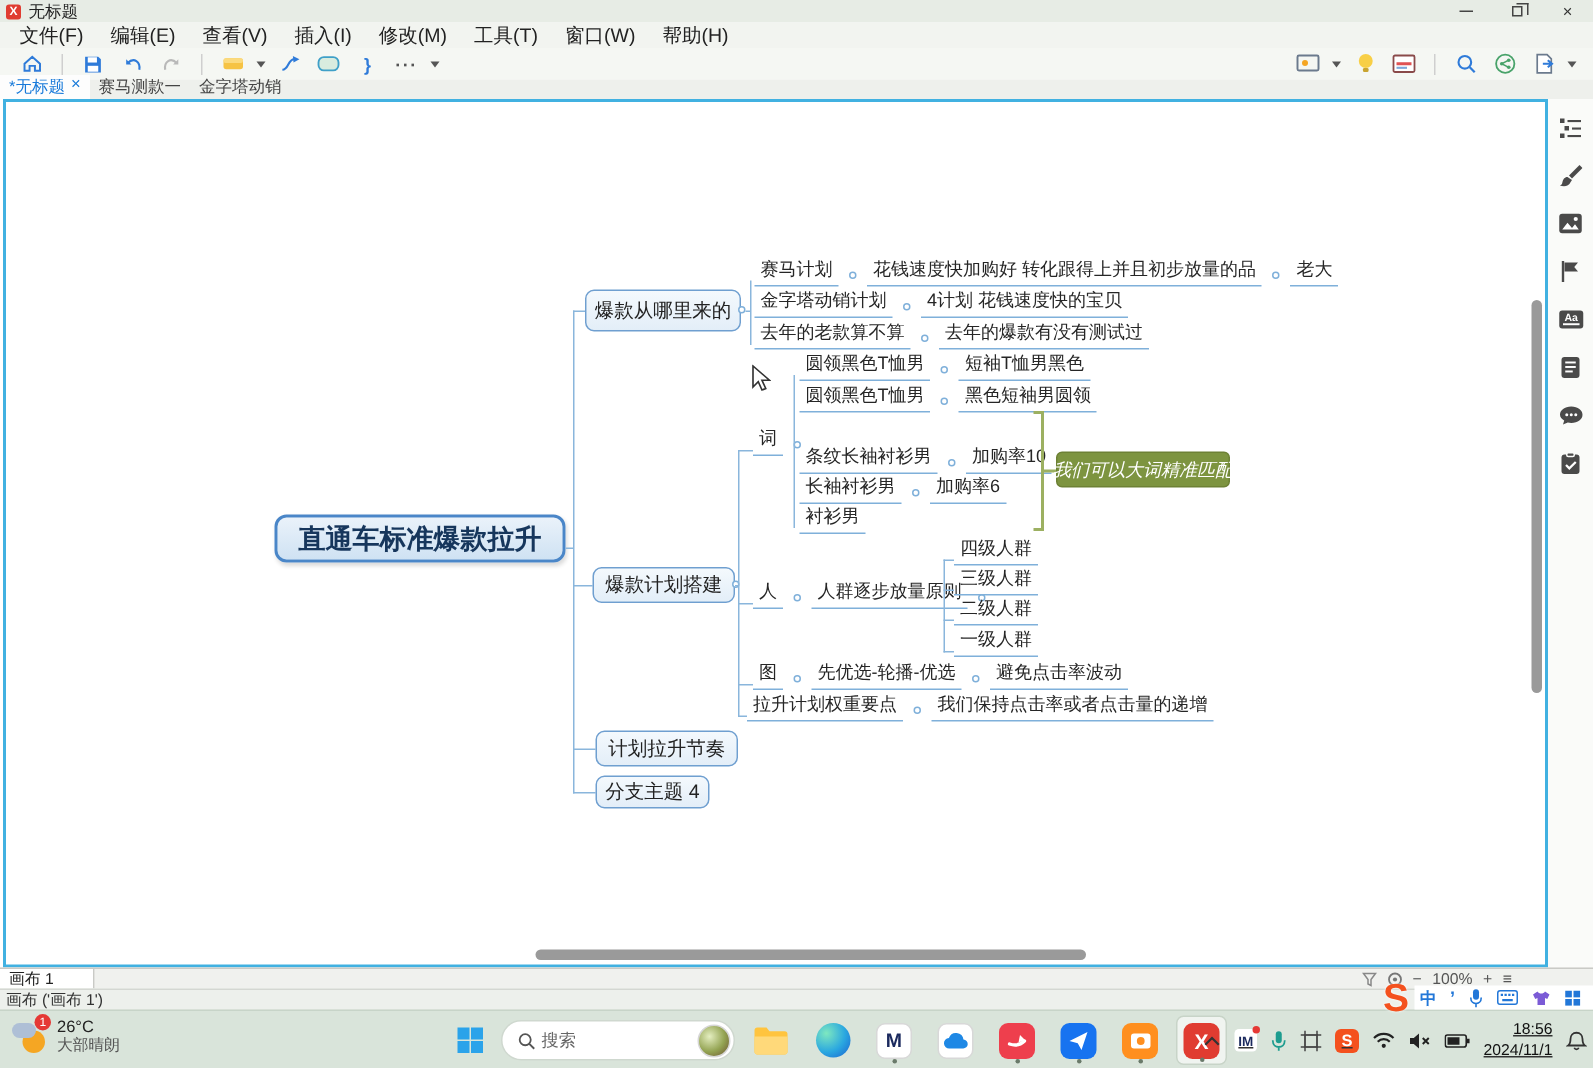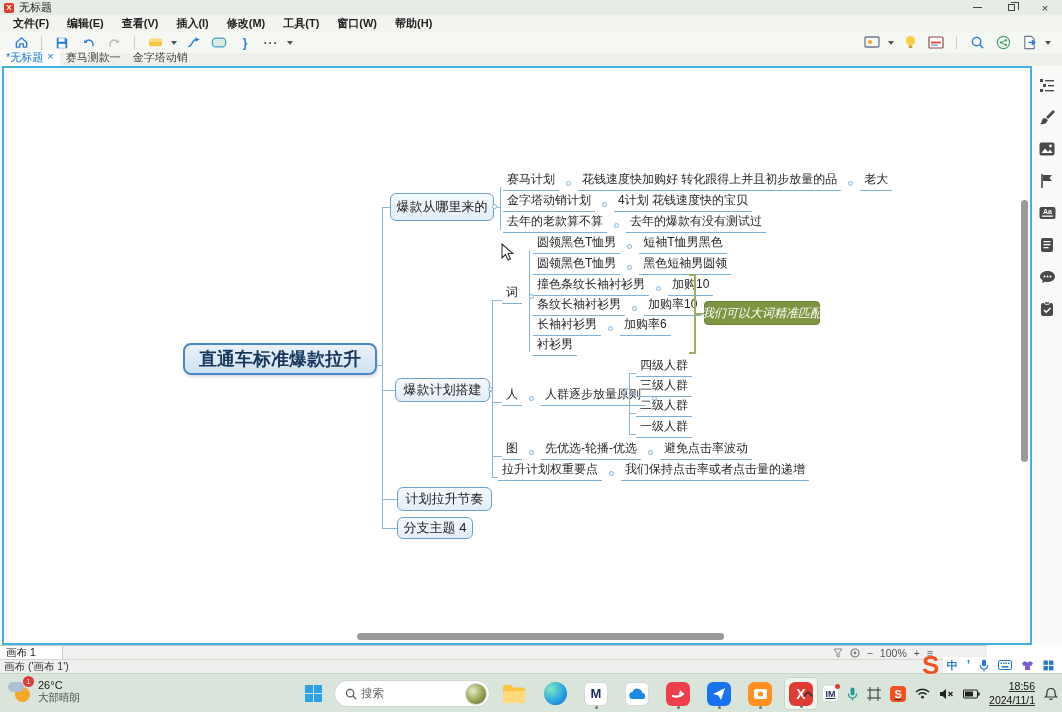--- a/index.html
+++ b/index.html
@@ -10,21 +10,21 @@
   .titlebar { position:absolute; left:0; top:0; width:1062px; height:15px; background:#e7ece5; display:flex; align-items:center; padding-left:4px; }
   .app-logo { width:10px; height:10px; background:#e03c31; border-radius:2px; color:#fff; font-size:8px; font-weight:bold; text-align:center; line-height:10px; margin-right:5px; }
   .title-text { font-size:11px; color:#222; }
   .win-controls { margin-left:auto; display:flex; height:100%; }
   .win-btn { width:34px; height:15px; display:flex; align-items:center; justify-content:center; color:#333; font-size:11px; }
   .min-glyph { width:9px; height:1px; background:#444; }
   .restore-glyph { width:7px; height:7px; border:1px solid #444; position:relative; background:#e7ece5; }
   .restore-glyph::before { content:""; position:absolute; left:2px; top:-3px; width:7px; height:7px; border:1px solid #444; border-left:none; border-bottom:none; }
 
   .menubar { position:absolute; left:0; top:15px; width:1062px; height:17px; background:#f2f4f0; display:flex; align-items:center; padding-left:4px; }
-  .menu-item { font-size:11px; color:#222; padding:1px 9px;font-weight:bold; }
+  .menu-item { font-size:13px; color:#222; padding:1px 9px; }
 
   .toolbar { position:absolute; left:0; top:32px; width:1062px; height:21px; background:#f5f7f3; display:flex; align-items:center; padding:0 8px; }
   .tb-sep { width:1px; height:14px; background:#cfcfcf; margin:0 7px; }
   .tb-ic { width:18px; height:16px; display:flex; align-items:center; justify-content:center; margin:0 4px; }
   .caret { width:0; height:0; border-left:3.5px solid transparent; border-right:3.5px solid transparent; border-top:4px solid #555; margin:0 3px; }
   .tb-right { margin-left:auto; display:flex; align-items:center; }
   .tb-text { font-size:12px; color:#2f7bd9; font-weight:bold; }
 
   .tabbar { position:absolute; left:0; top:53px; width:1062px; height:13px; background:#eef0ec; display:flex; align-items:flex-end; }
   .doc-tab { font-size:11px; padding:0 6px 1px 6px; color:#444; white-space:nowrap; }
@@ -51,21 +51,21 @@
   .callout { position:absolute; background:#7d9440; border:1px solid #6d8135; border-radius:4px; color:#fff; font-style:italic; font-size:12px; display:flex; align-items:center; justify-content:center; white-space:nowrap; }
 
   .scroll-v { position:absolute; width:7px; background:#9a9a9a; border-radius:4px; }
   .scroll-h { position:absolute; height:7px; background:#9a9a9a; border-radius:4px; }
 
   
   .sidepanel { position:absolute; left:1032px; top:66px; width:30px; height:579px; background:#fafbf9; display:flex; flex-direction:column; align-items:center; padding-top:10px; gap:15px; }
   .side-ic { width:17px; height:17px; display:flex; align-items:center; justify-content:center; }
 
   
-  .sheetbar { position:absolute; left:0; top:645px; width:987px; height:14px; background:#f0f1ee; border-top:1px solid #c9cac6; display:flex; align-items:center; }
+  .sheetbar { position:absolute; left:0; top:645px; width:1062px; height:14px; background:#f0f1ee; border-top:1px solid #c9cac6; display:flex; align-items:center; }
   .sheet-tab { height:13px; background:#fff; border-right:1px solid #c9cac6; font-size:10.5px; padding:0 26px 0 6px; display:flex; align-items:center; color:#222; }
   .zoom-cluster { position:absolute; right:54px; top:0; height:14px; display:flex; align-items:center; gap:7px; color:#555; font-size:10.5px; }
   .statusbar { position:absolute; left:0; top:659px; width:1062px; height:14px; background:#edf0ec; border-top:1px solid #d4d7d2; font-size:10.5px; color:#333; display:flex; align-items:center; padding-left:4px; }
 
   
   .ime-strip { position:absolute; right:0; top:657px; height:16px; display:flex; align-items:center; gap:9px; background:#fff; padding:0 8px 0 4px; z-index:6; }
   .sogou-big { position:absolute; left:922px; top:652px; width:30px; height:28px; z-index:7; font-size:26px; font-weight:900; color:#f4511e; line-height:26px; text-shadow:0 0 2px #fff; }
   .ime-lang { color:#2277d8; font-weight:bold; font-size:11px; }
   .ime-quote { color:#2277d8; font-weight:bold; font-size:12px; }
 
@@ -286,25 +286,20 @@
 
     <div class="lrow" style="left:529px;top:166px;">
       <span class="lbl">圆领黑色T恤男</span>
       <span class="dot"></span>
       <span class="lbl">短袖T恤男黑色</span>
     </div>
     <div class="lrow" style="left:529px;top:187px;">
       <span class="lbl">圆领黑色T恤男</span>
       <span class="dot"></span>
       <span class="lbl">黑色短袖男圆领</span>
-    </div>
-    <div class="lrow" style="left:529px;top:208px;">
-      <span class="lbl">撞色条纹长袖衬衫男</span>
-      <span class="dot"></span>
-      <span class="lbl">加购10</span>
     </div>
     <div class="lrow" style="left:529px;top:228px;justify-content:center;">
       <span class="lbl">条纹长袖衬衫男</span>
       <span class="dot"></span>
       <span class="lbl">加购率10</span>
     </div>
     <div class="lrow" style="left:529px;top:248px;">
       <span class="lbl">长袖衬衫男</span>
       <span class="dot"></span>
       <span class="lbl">加购率6</span>

